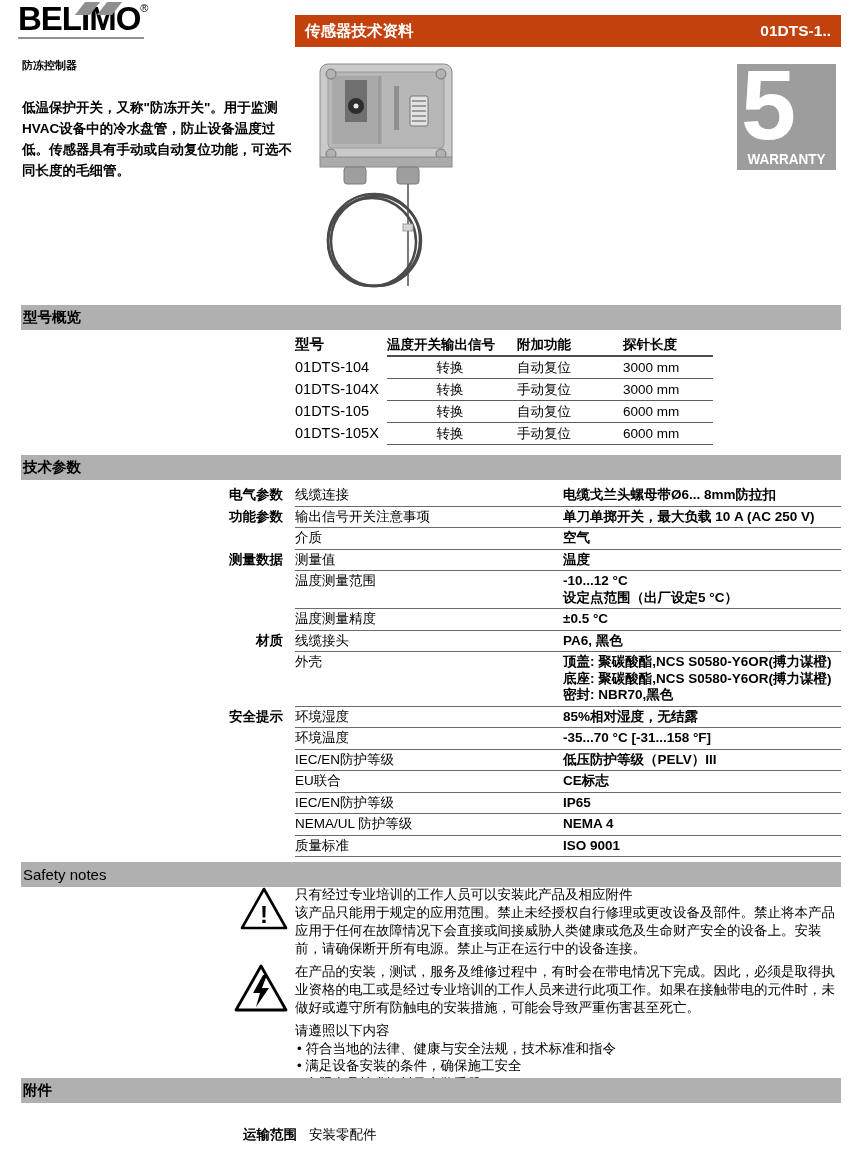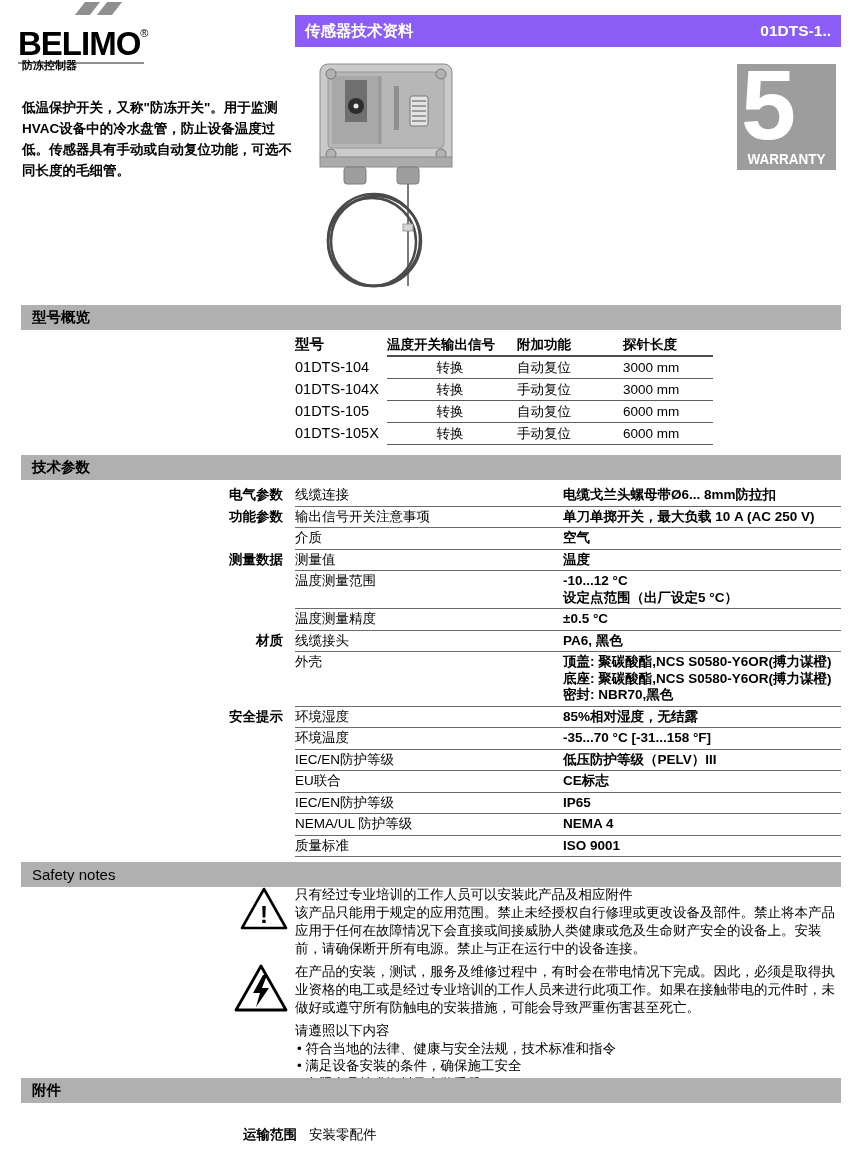--- a/index.html
+++ b/index.html
@@ -4,47 +4,47 @@
 <style>
   * { margin:0; padding:0; box-sizing:border-box; }
   html,body { width:860px; background:#fff; }
   body { font-family:"Liberation Sans","DejaVu Sans",sans-serif; color:#000; }
   .page { position:relative; width:860px; height:1160px; background:#fff; overflow:hidden; }
 
   
   .logo { position:absolute; left:18px; top:2px; width:150px; }
   .logo-stripes { position:absolute; left:62px; top:0; display:flex; }
   .stripe { width:15px; height:13px; background:#8f8f8f; transform:skewX(-38deg); margin-right:7px; }
-  .logo-text { margin-top:25px; font-size:33px; font-weight:800; letter-spacing:-1px; line-height:1; }
+  .logo-text { margin-top:0; font-size:33px; font-weight:800; letter-spacing:-1px; line-height:1; }
   .logo-reg { font-size:11px; font-weight:400; vertical-align:18px; letter-spacing:0; }
   .logo-underline { width:126px; height:2px; background:#8f8f8f; margin-top:2px; }
 
   .title-bar { position:absolute; left:295px; top:15px; width:546px; height:32px;
-    background:#8b5cf6; color:#fff; display:flex; justify-content:space-between;
+    background:#c2410c; color:#fff; display:flex; justify-content:space-between;
     align-items:center; padding:8px 10px; font-size:15.5px; font-weight:bold; }
 
   
   .intro { position:absolute; left:22px; top:58px; width:276px; }
   .intro-heading { font-size:11px; font-weight:bold; }
   .intro-text { margin-top:24px; font-size:13.5px; font-weight:bold; line-height:21px; }
 
   
   .product { position:absolute; left:298px; top:58px; }
 
   
   .badge { position:absolute; left:737px; top:64px; width:99px; height:106px; background:#9d9d9d; }
   .badge-5 { position:absolute; left:4px; top:-9px; color:#fff; font-size:99px; font-weight:800; line-height:1; }
   .badge-year { position:absolute; left:42px; top:48px; width:42px; text-align:center;
     transform:rotate(-90deg); color:#9d9d9d; font-size:13px; font-weight:bold; letter-spacing:1.5px; }
   .badge-warranty { position:absolute; bottom:3px; width:100%; text-align:center; color:#fff;
     font-size:14.5px; font-weight:bold; transform:scaleX(.93); }
 
   
   .section-bar { position:absolute; left:21px; width:820px; height:25px; background:#b0b0b0;
-    display:flex; align-items:center; padding-left:11px; font-size:14.5px; font-weight:bold; }
+    display:flex; align-items:center; padding-left:2px; font-size:14.5px; font-weight:bold; }
   .section-bar.en { font-weight:normal; font-size:15px;text-align:center; }
 
   
   .mtable { position:absolute; left:295px; top:334px; }
   .mrow { display:grid; grid-template-columns:92px 126px 110px 90px; }
   .mrow > div { padding:2px 0 2px; font-size:13.5px; line-height:17px; }
   .mrow .c1 { font-size:14.5px; }
   .mrow.mhead > div { font-weight:bold; }
   .mrow.mhead .c2, .mrow.mhead .c3, .mrow.mhead .c4 { border-bottom:2px solid #4c4c4c; }
   .mrow.mdata .c2, .mrow.mdata .c3, .mrow.mdata .c4 { border-bottom:1.5px solid #5d5d5d; }

